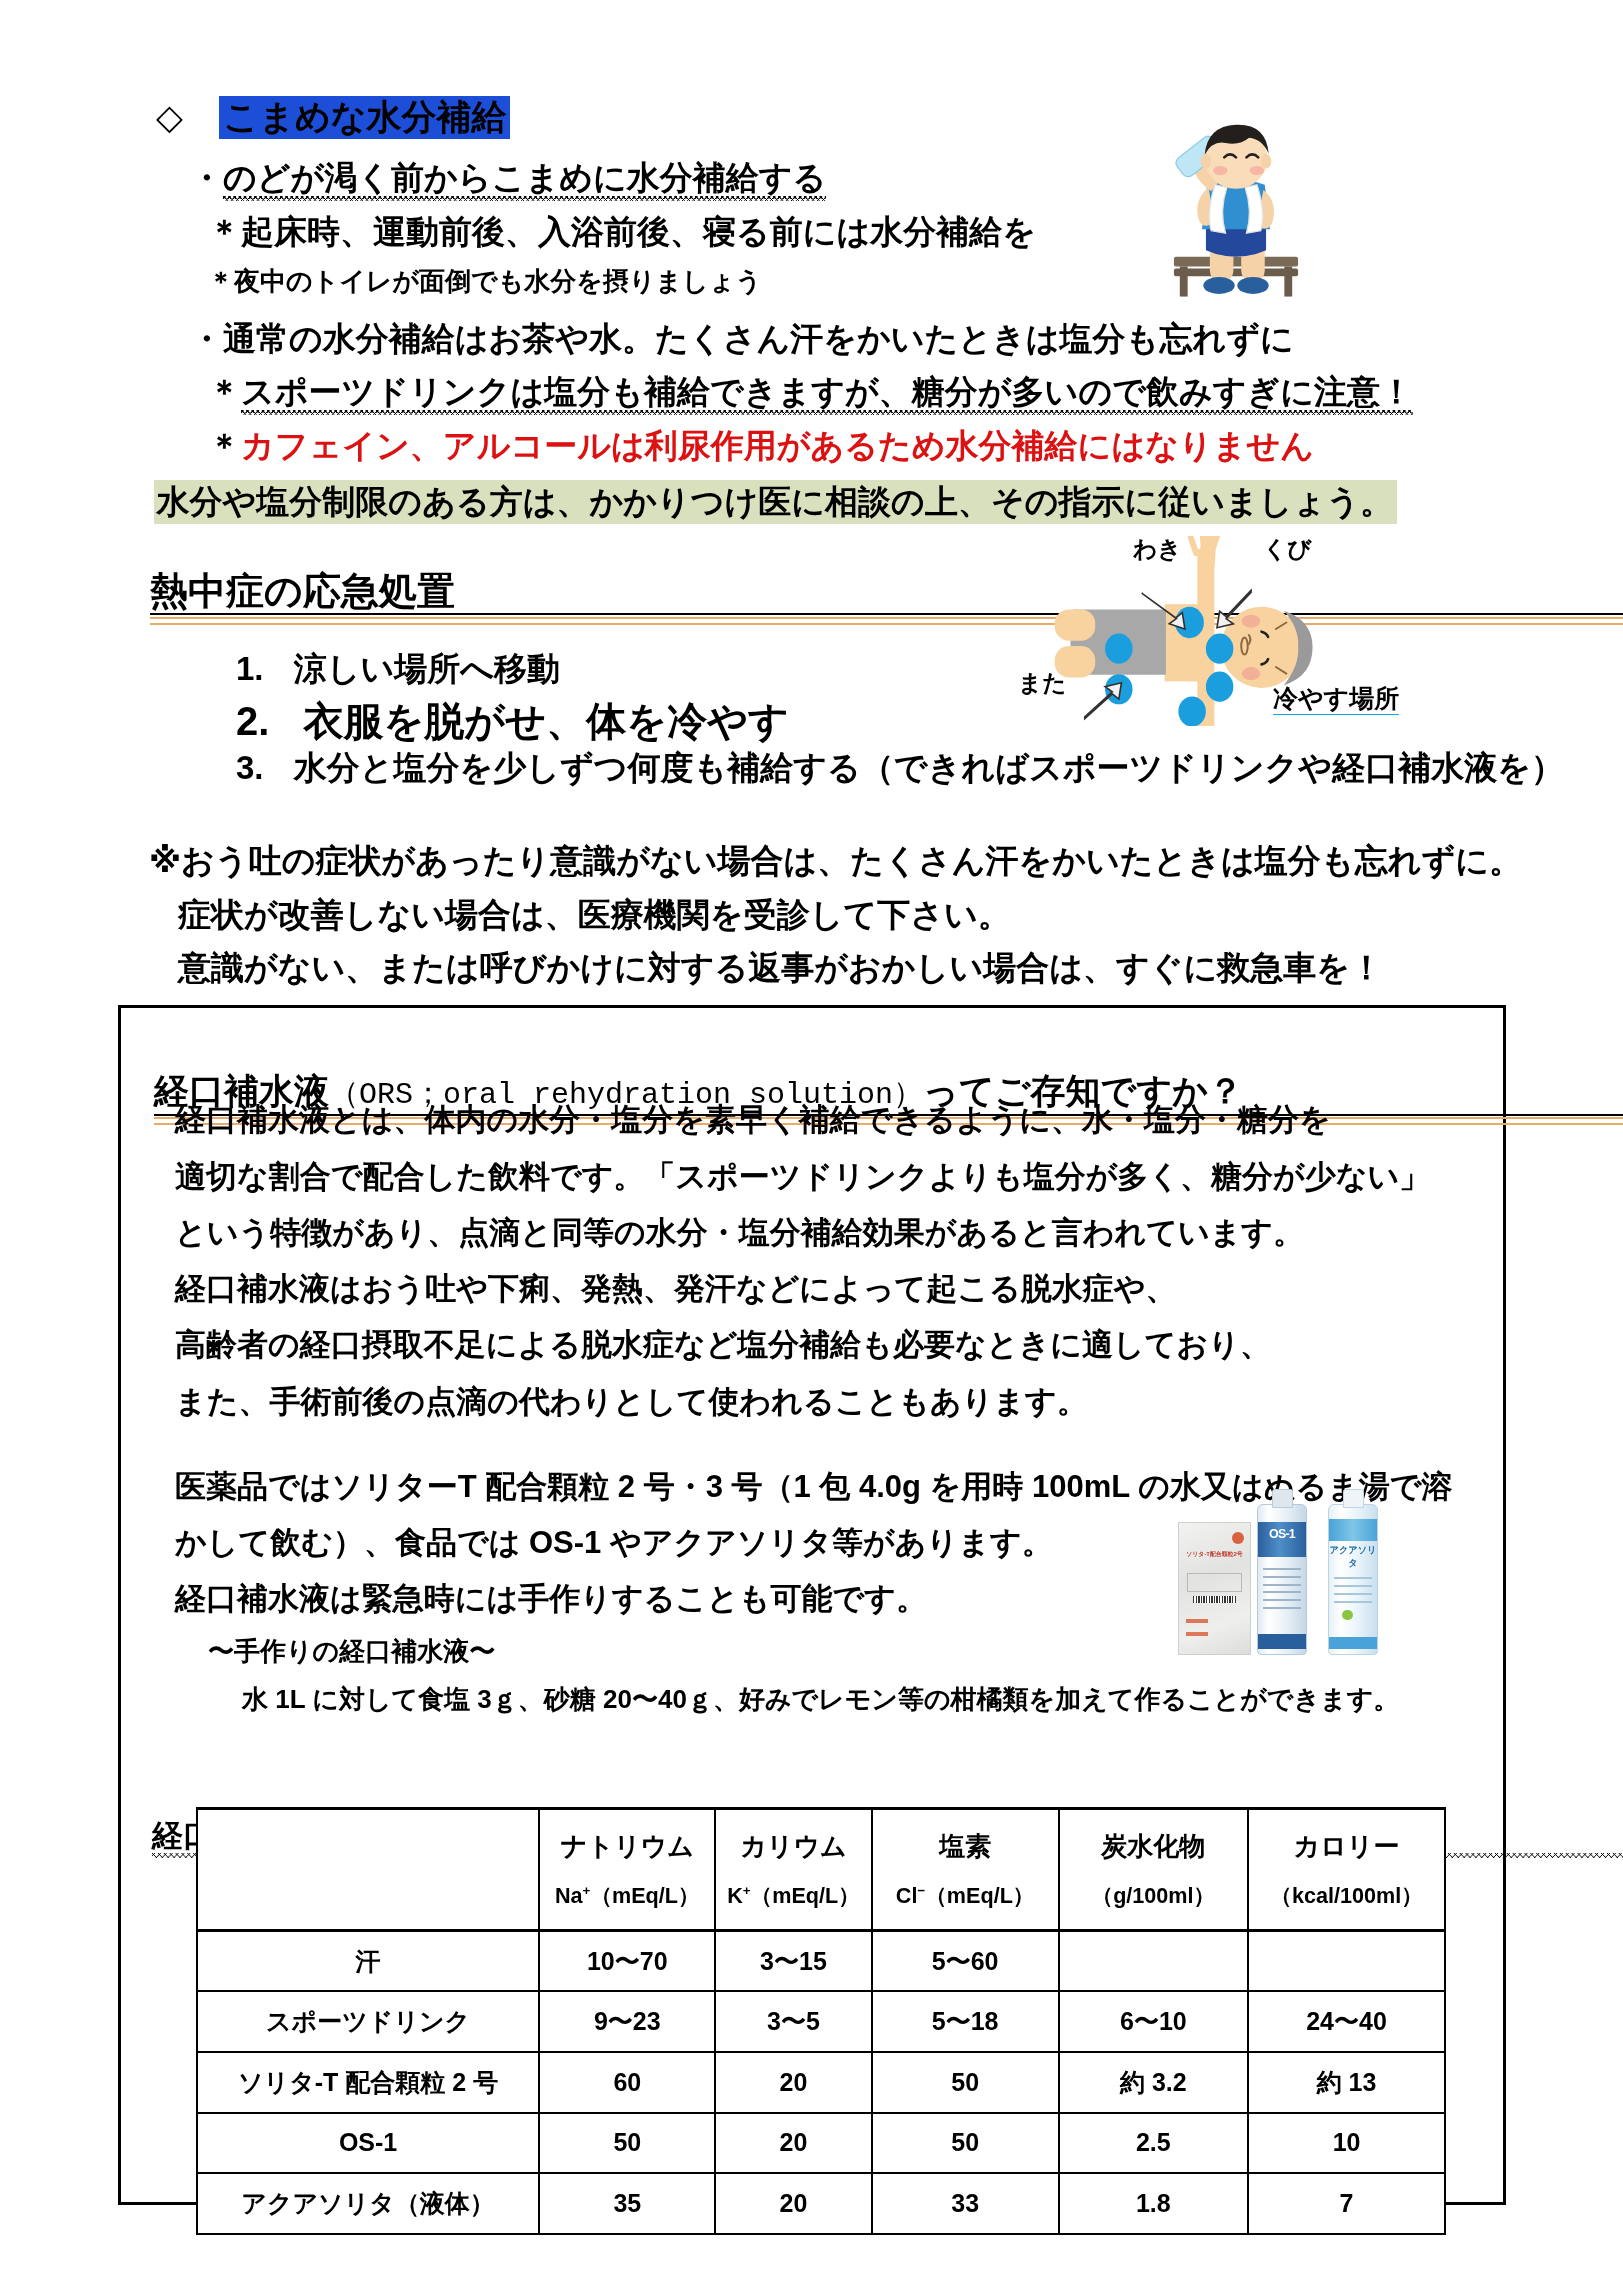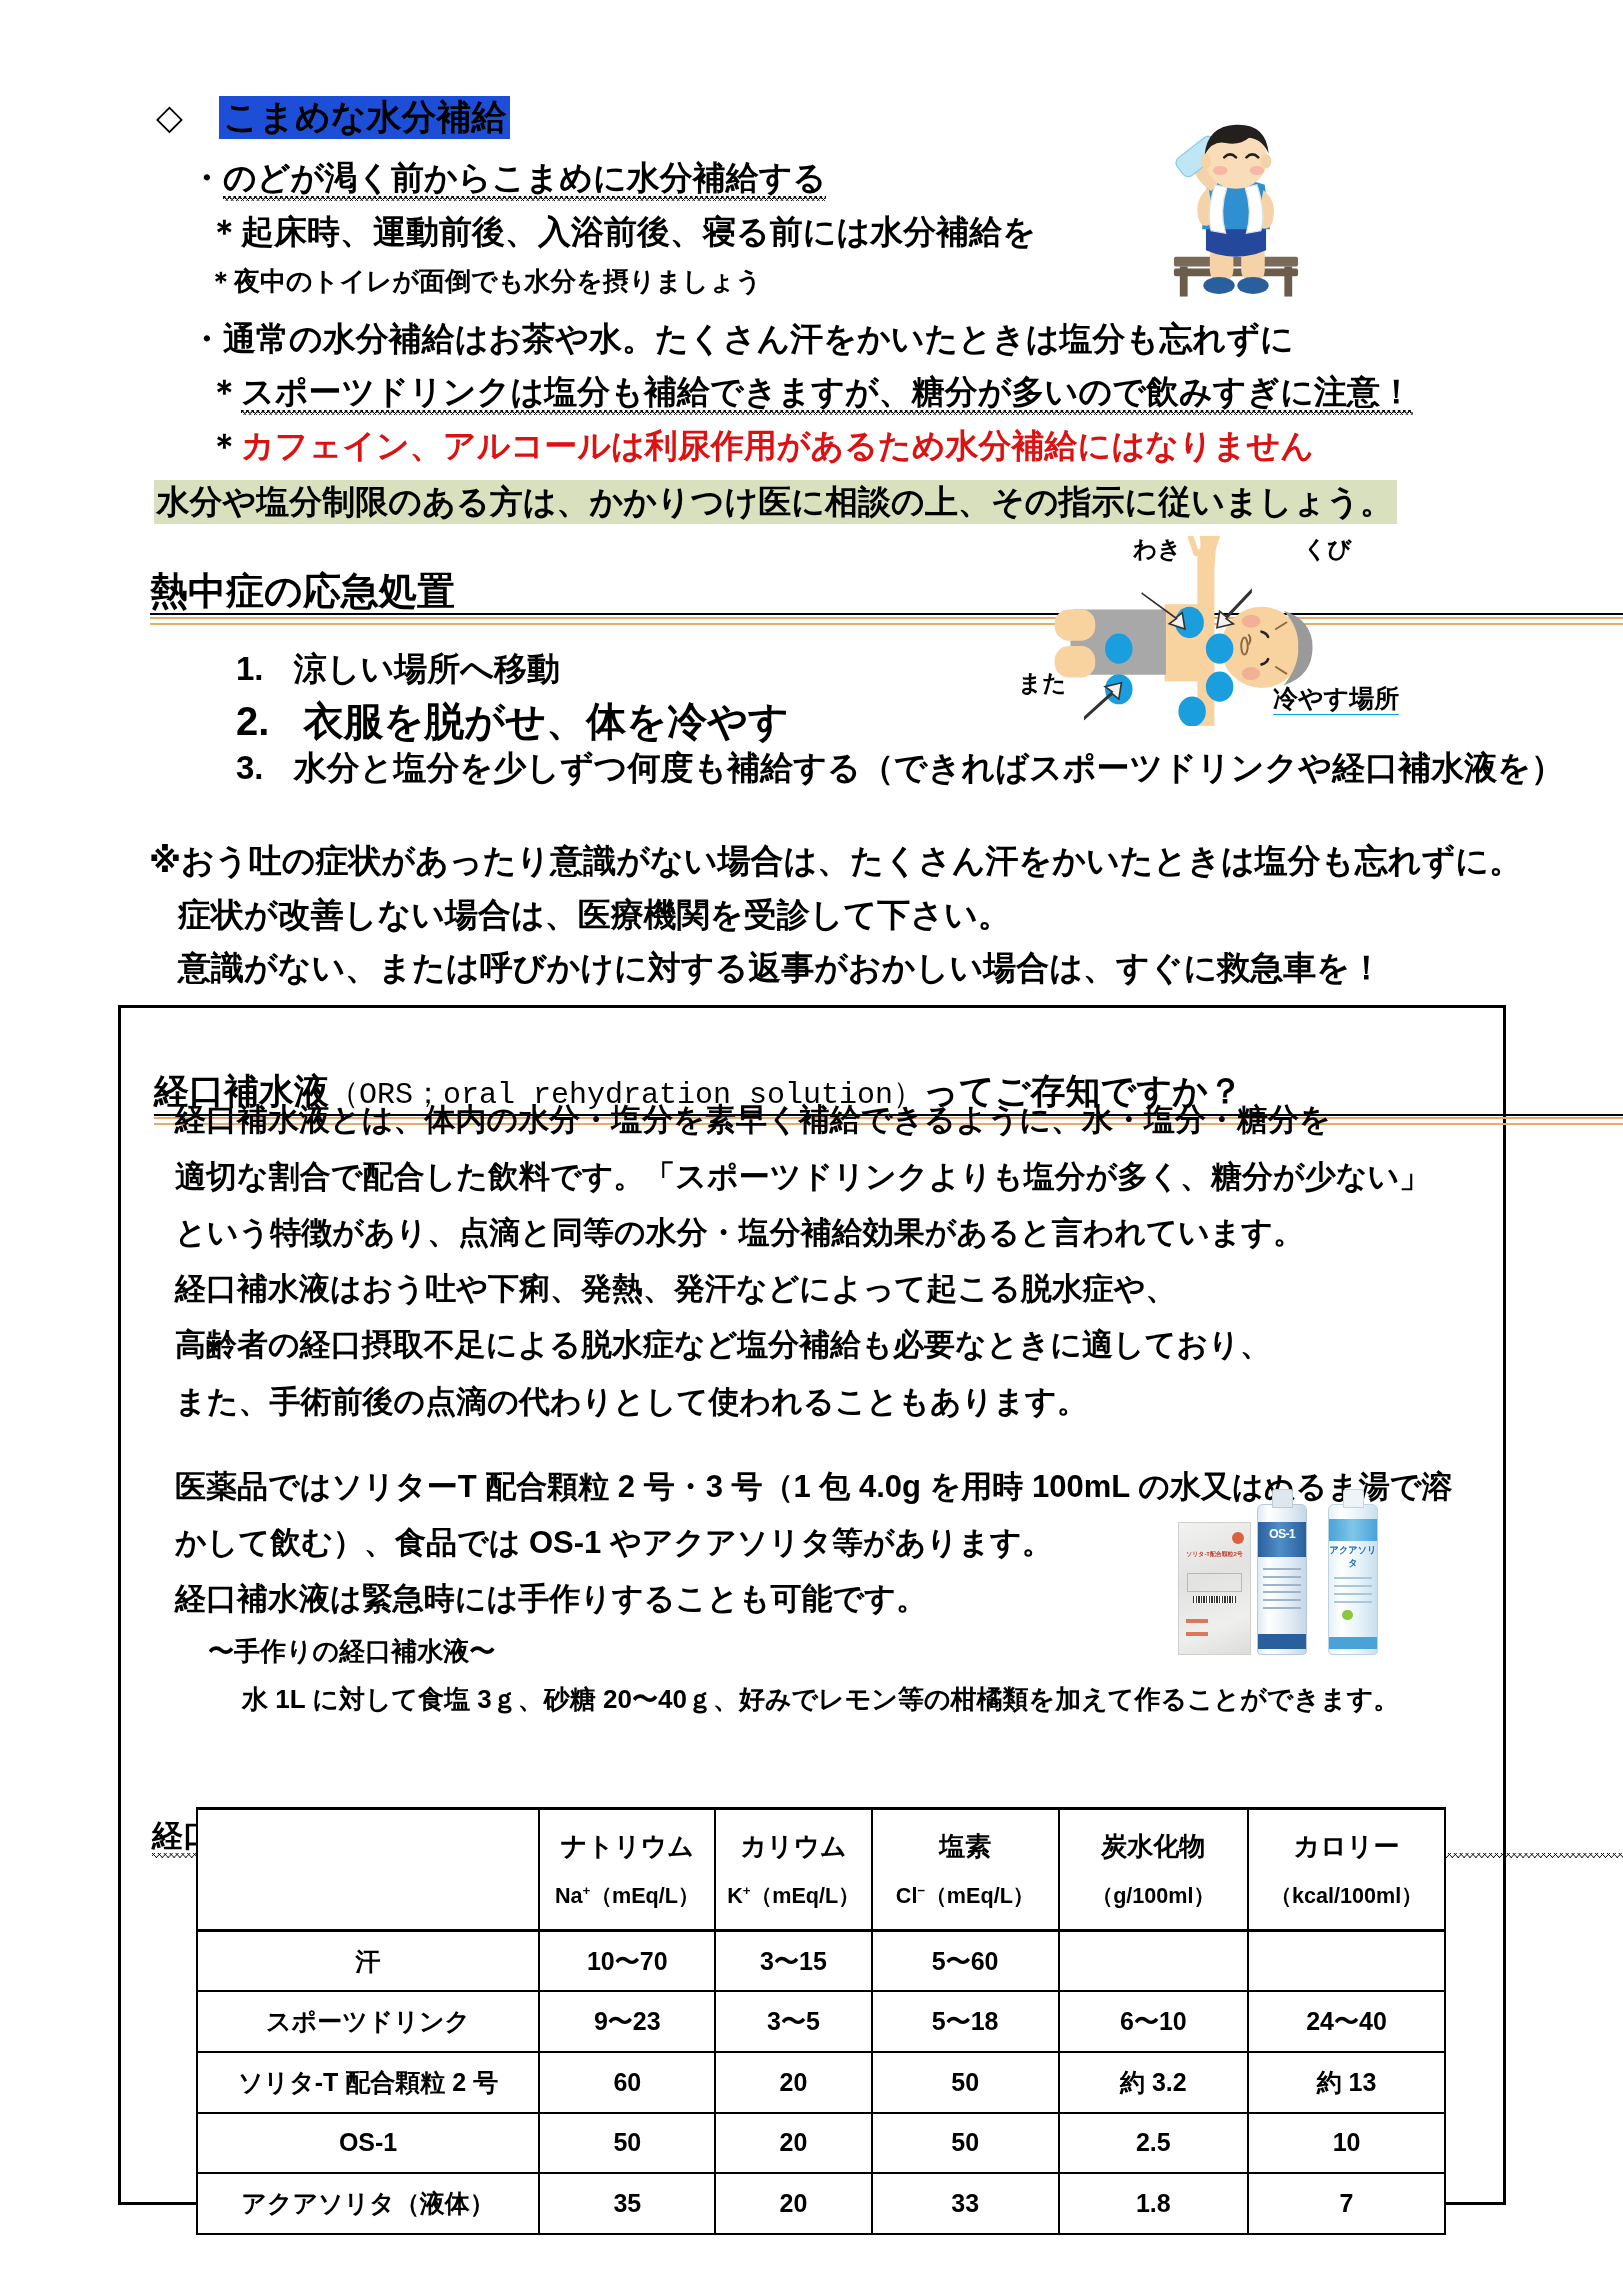--- a/index.html
+++ b/index.html
@@ -386,21 +386,21 @@
       <ellipse cx="180" cy="172" rx="21" ry="23" fill="#1a9edd"></ellipse>
       <ellipse cx="180" cy="234" rx="21" ry="23" fill="#1a9edd"></ellipse>
 
       <path d="M216 88 l52 38 l-11 8 l24 8 l-4 -25 l-10 8 l-52 -38 z" fill="#f2f2f2" stroke="#333" stroke-width="2.5"></path>
       <path d="M382 86 l-38 40 l11 8 l-25 6 l4 -25 l10 8 l38 -40 z" fill="#f2f2f2" stroke="#333" stroke-width="2.5"></path>
       <path d="M128 276 l42 -38 l-11 -8 l25 -6 l-4 25 l-10 -8 l-42 38 z" fill="#f2f2f2" stroke="#333" stroke-width="2.5"></path>
     </svg>
   </div>
 
   <div class="ln reg" style="left:1133px; top:538px; font-size:23.6px; font-weight:700;">わき</div>
-  <div class="ln reg" style="left:1263px; top:538px; font-size:23.6px; font-weight:700;margin-left:40px;">くび</div>
+  <div class="ln reg" style="left:1263px; top:538px; font-size:23.6px; font-weight:700;">くび</div>
   <div class="ln reg" style="left:1018px; top:672px; font-size:23.6px; font-weight:700;">また</div>
   <div class="ln" style="left:1273px; top:686px; font-size:25px; border-bottom:1px solid #0ea5e9; padding-bottom:2.6px;">冷やす場所</div>
 
   <div class="ln" style="left:149px; top:844px; font-size:33px;">※おう吐の症状があったり意識がない場合は、たくさん汗をかいたときは塩分も忘れずに。</div>
   <div class="ln" style="left:178px; top:898px; font-size:33px;">症状が改善しない場合は、医療機関を受診して下さい。</div>
   <div class="ln" style="left:178px; top:951px; font-size:33px;">意識がない、または呼びかけに対する返事がおかしい場合は、すぐに救急車を！</div>
 
   <div id="ors-box"></div>
 
   <div class="ln heading-underlined dbl-orange" style="left:154px; top:1030px; font-size:35px;">

